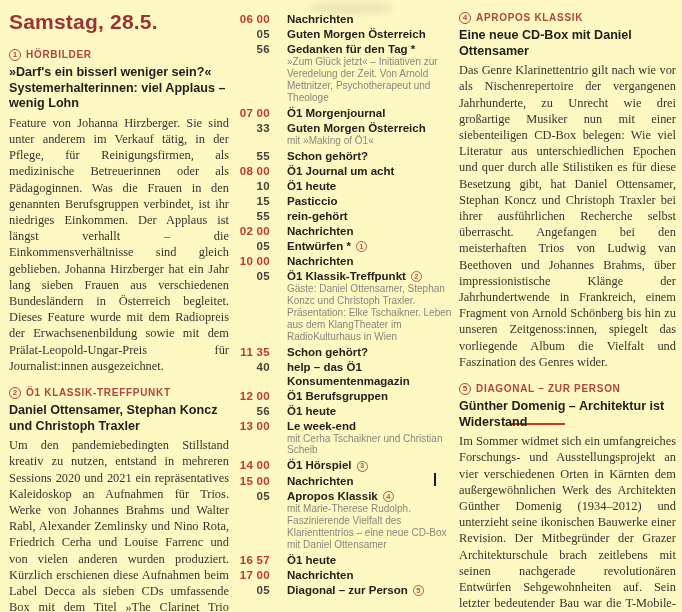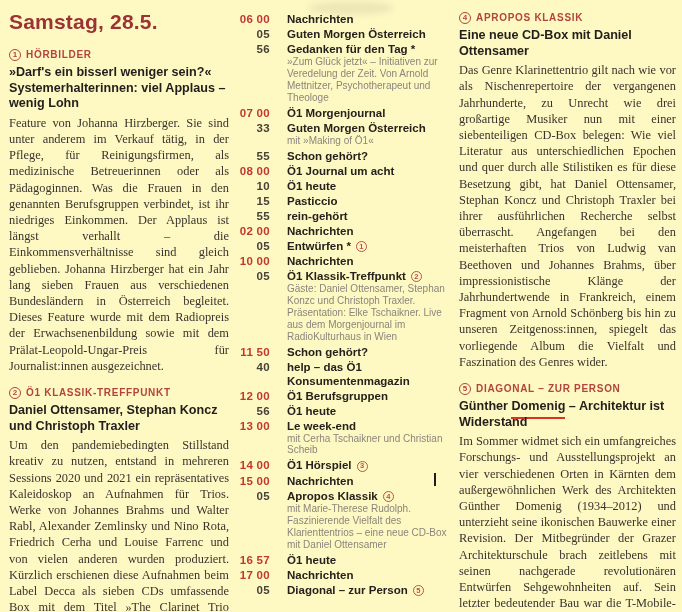--- a/index.html
+++ b/index.html
@@ -11,21 +11,21 @@
   .col-right{left:459px;top:12px;width:217px;}
 
   .date-title{margin:4px 0 15px;font:700 21px/24px "Liberation Sans",sans-serif;color:#9b3334;letter-spacing:0.2px;}
 
   .section{margin-bottom:2px;}
   .sec-label{display:flex;align-items:center;gap:5px;margin:13px 0 4px;color:#b2443e;font:700 10px/12px "Liberation Sans",sans-serif;letter-spacing:0.7px;text-transform:uppercase;}
   .section:first-child .sec-label{margin-top:0;}
   .circ{flex:none;box-sizing:border-box;width:12px;height:12px;border:1px solid currentColor;border-radius:50%;display:inline-flex;align-items:center;justify-content:center;font:700 8px/1 "Liberation Sans",sans-serif;letter-spacing:0;}
   .sec-heading{font:700 12.6px/15.6px "Liberation Sans",sans-serif;color:#221e1b;margin:0 0 3px;}
   .sec-body{font:400 12.4px/16.2px "Liberation Serif",serif;color:#39332d;text-align:justify;}
-  .red-underline{border-bottom:2.5px solid #d93322;padding-bottom:4px;}
+  .red-underline{border-bottom:2.5px solid #d93322;padding-bottom:10px;}
 
   .row{display:flex;margin-bottom:1px;}
   .time{flex:none;width:37px;text-align:right;font:700 11.5px/14px "Liberation Sans",sans-serif;color:#474138;letter-spacing:0.3px;}
   .time.hour{color:#c23733;}
   .rcontent{flex:1;margin-left:17px;}
   .rtitle{font:700 11.5px/14px "Liberation Sans",sans-serif;color:#26211d;}
   .rsub{font:400 10px/11.9px "Liberation Sans",sans-serif;color:#8b857c;margin:0 0 1px;}
   .marker{display:inline-flex;align-items:center;justify-content:center;box-sizing:border-box;width:11px;height:11px;border:1px solid #c0504a;border-radius:50%;color:#c0504a;font:700 7.5px/1 "Liberation Sans",sans-serif;margin-left:5px;position:relative;top:-1px;}
 
   .caret{position:absolute;left:434px;top:473px;width:1.5px;height:13px;background:#1c1c1c;}
@@ -138,25 +138,25 @@
         <div class="row">
           <span class="time hour">10 00</span>
           <div class="rcontent">
             <div class="rtitle"><span>Nachrichten</span></div>
           </div>
         </div>
         <div class="row">
           <span class="time">05</span>
           <div class="rcontent">
             <div class="rtitle"><span>Ö1 Klassik-Treffpunkt</span><span class="marker">2</span></div>
-            <div class="rsub">Gäste: Daniel Ottensamer, Stephan Konzc und Christoph Traxler. Präsentation: Elke Tschaikner. Live aus dem Morgenjournal im RadioKulturhaus in Wien</div>
-          </div>
-        </div>
-        <div class="row">
-          <span class="time hour">11 50</span>
+            <div class="rsub">Gäste: Daniel Ottensamer, Stephan Konzc und Christoph Traxler. Präsentation: Elke Tschaikner. Leben aus dem KlangTheater im RadioKulturhaus in Wien</div>
+          </div>
+        </div>
+        <div class="row">
+          <span class="time hour">11 35</span>
           <div class="rcontent">
             <div class="rtitle"><span>Schon gehört?</span></div>
           </div>
         </div>
         <div class="row">
           <span class="time">40</span>
           <div class="rcontent">
             <div class="rtitle"><span>help – das Ö1 Konsumentenmagazin</span></div>
           </div>
         </div>

